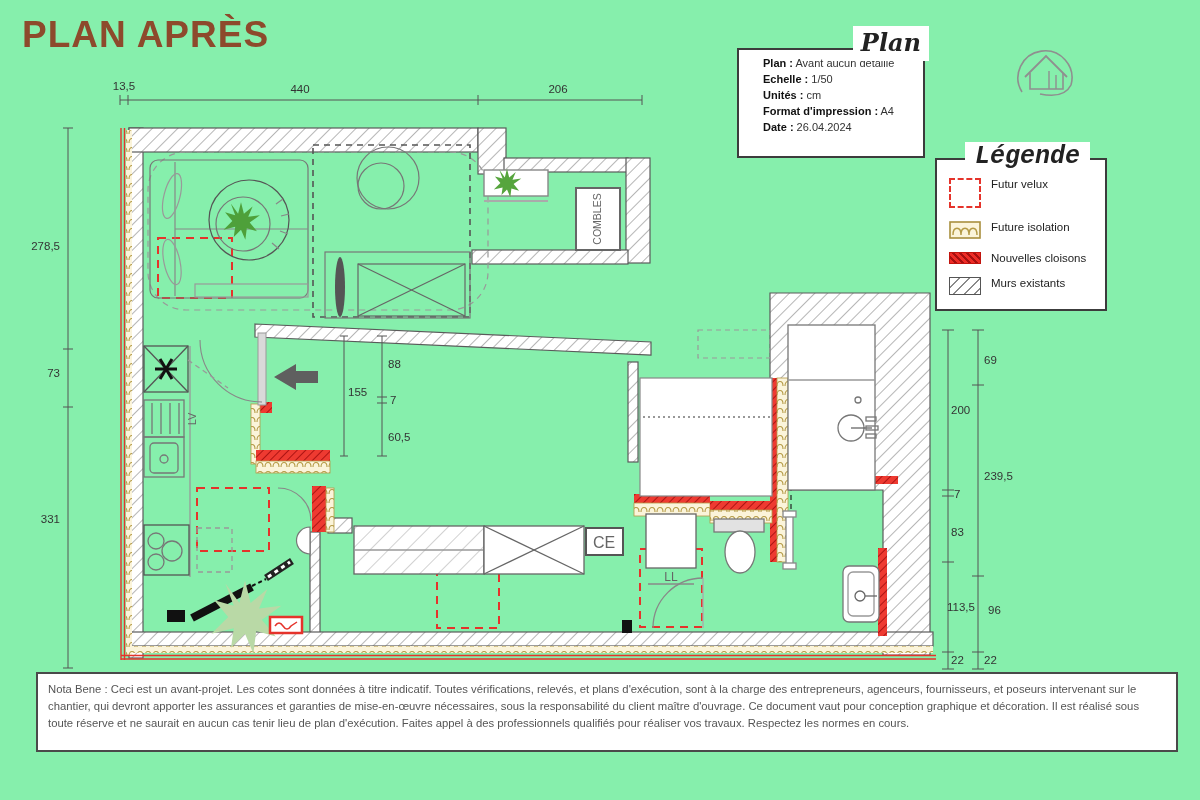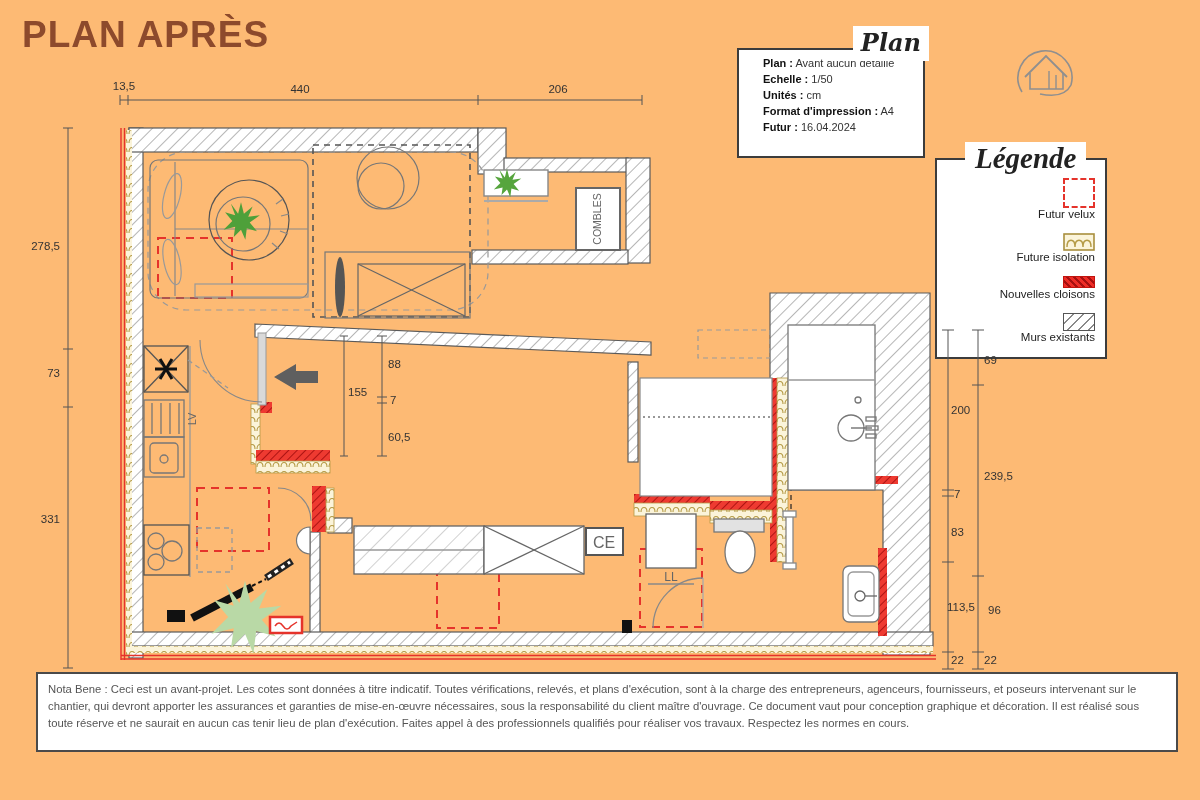--- a/index.html
+++ b/index.html
@@ -1,32 +1,32 @@
 <!DOCTYPE html>
 <html><head>
 <meta charset="utf-8">
 <style>
   html,body{margin:0;padding:0;background:#ffffff;}
-  #page{position:relative;width:1200px;height:800px;background:#fdba74;overflow:hidden;
+  #page{position:relative;width:1200px;height:800px;background:#86efac;overflow:hidden;
         font-family:"Liberation Sans", sans-serif;color:#333;}
   
   #title{position:absolute;left:22px;top:14px;font-size:37px;font-weight:800;
          letter-spacing:1px;color:#8d4a2c;margin:0;}
   
   .info-box{position:absolute;left:737px;top:48px;width:152px;min-height:92px;
             border:2px solid #3c3c3c;background:#fff;padding:6px 8px 8px 24px;font-size:11px;line-height:1.45;}
   .info-script{position:absolute;right:-6px;top:-24px;background:#fff;padding:0 8px;
                font-family:"DejaVu Serif", serif;font-style:italic;font-weight:700;font-size:24px;color:#222;}
   .info-line b{color:#111;}
   
   .legend-box{position:absolute;left:935px;top:158px;width:146px;border:2px solid #3c3c3c;
               background:#fff;padding:18px 10px 12px 12px;}
   .legend-script{position:absolute;left:28px;top:-18px;background:#fff;padding:0 10px;
-                 font-family:Liberation Serif, serif;font-style:italic;font-weight:700;font-size:29px;color:#222;}
-  .legend-row{display:flex;align-items:flex-end;margin-bottom:13px;flex-direction:column;}
+                 font-family:Liberation Mono, monospace;font-style:italic;font-weight:700;font-size:25px;color:#222;}
+  .legend-row{display:flex;align-items:flex-start;margin-bottom:13px;}
   .legend-row:last-child{margin-bottom:2px;}
   .legend-label{font-size:11.5px;color:#222;margin-left:10px;white-space:nowrap;}
   .sw-velux{width:28px;height:26px;border:2px dashed #e5332b;background:#fff;flex:none;}
   .sw-red{width:30px;height:10px;flex:none;border:1px solid #c1140e;
           background:repeating-linear-gradient(45deg,#ee2c26 0 3px,#a60f0f 3px 5px);}
   .sw-wall{width:30px;height:16px;flex:none;border:1.5px solid #555;
            background:repeating-linear-gradient(135deg,#fff 0 6px,#8a8a8a 6px 7.4px);}
   
   .nota-box{position:absolute;left:36px;top:672px;width:1118px;height:62px;border:2px solid #4a4a4a;
             padding:7px 10px;font-size:11.3px;line-height:1.5;color:#555;background:#fff;}
@@ -40,21 +40,21 @@
 <div id="page">
 
   <h1 id="title">PLAN APRÈS</h1>
 
   <div class="info-box">
     <span class="info-script">Plan</span>
     <div class="info-line"><b>Plan :</b><span> Avant aucun détaillé</span></div>
     <div class="info-line"><b>Echelle :</b><span> 1/50</span></div>
     <div class="info-line"><b>Unités :</b><span> cm</span></div>
     <div class="info-line"><b>Format d'impression :</b><span> A4</span></div>
-    <div class="info-line"><b>Futur :</b><span> 16.04.2024</span></div>
+    <div class="info-line"><b>Date :</b><span> 26.04.2024</span></div>
   </div>
 
   <svg style="position:absolute;left:1002px;top:30px;" width="84" height="84" viewBox="0 0 84 84">
     <path d="M20,62 A27,27 0 1 1 69,55" fill="none" stroke="#8f8f8f" stroke-width="1.6"></path>
     <path d="M69,55 Q62,69 38,64" fill="none" stroke="#8f8f8f" stroke-width="1.6"></path>
     <path d="M23,47 L44,26 L65,47" fill="none" stroke="#8f8f8f" stroke-width="1.8"></path>
     <path d="M28,43 L28,59 L61,59 L61,43" fill="none" stroke="#8f8f8f" stroke-width="1.6"></path>
     <path d="M47,59 L47,41 M54,59 L54,45" fill="none" stroke="#8f8f8f" stroke-width="1.4"></path>
   </svg>
 

